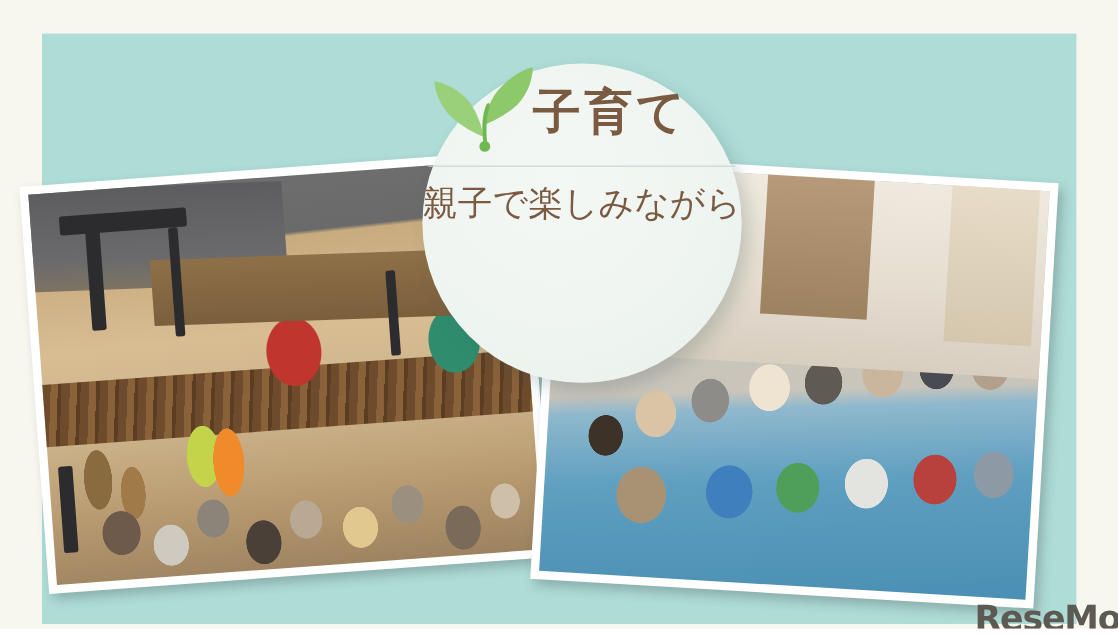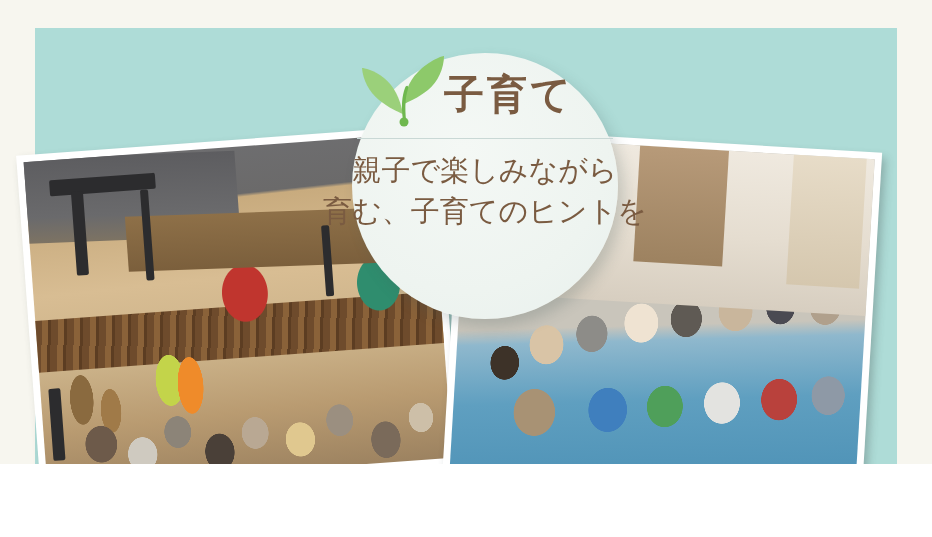--- a/index.html
+++ b/index.html
@@ -6,21 +6,21 @@
     margin: 0;
     padding: 0;
     background: #ffffff;
   }
   body {
     font-family: "Liberation Sans", "DejaVu Sans", sans-serif;
   }
   #banner {
     position: relative;
     width: 932px;
-    height: 464px;
+    height: 524px;
     overflow: hidden;
     background: #f7f6ef;
   }
   
   .teal-panel {
     position: absolute;
     left: 35px;
     top: 28px;
     width: 862px;
     height: 492px;
@@ -288,21 +288,20 @@
       <path d="M43 72 C40 56 34 44 24 36 C14 28 4 26 2 26 C3 38 9 50 19 58 C29 66 38 70 43 72 Z" fill="#9bd07a"></path>
       <path d="M43 78 C41 64 42 54 45 46 C46 43 49 43 48 47 C45 56 45 66 46 78 Z" fill="#6fb84f"></path>
       <circle cx="44" cy="80" r="4.5" fill="#6fb84f"></circle>
     </svg>
   </div>
 
   <div class="title">子育て</div>
 
   <div class="subtitle">
     <span class="line">親子で楽しみながら</span>
-    <span class="line">育む、子育てのヒントを</span>
   </div>
 
   <div class="logo">
     <span class="wordmark">ReseMom</span>
 
   </div>
 
 </div>
 
 </body></html>

